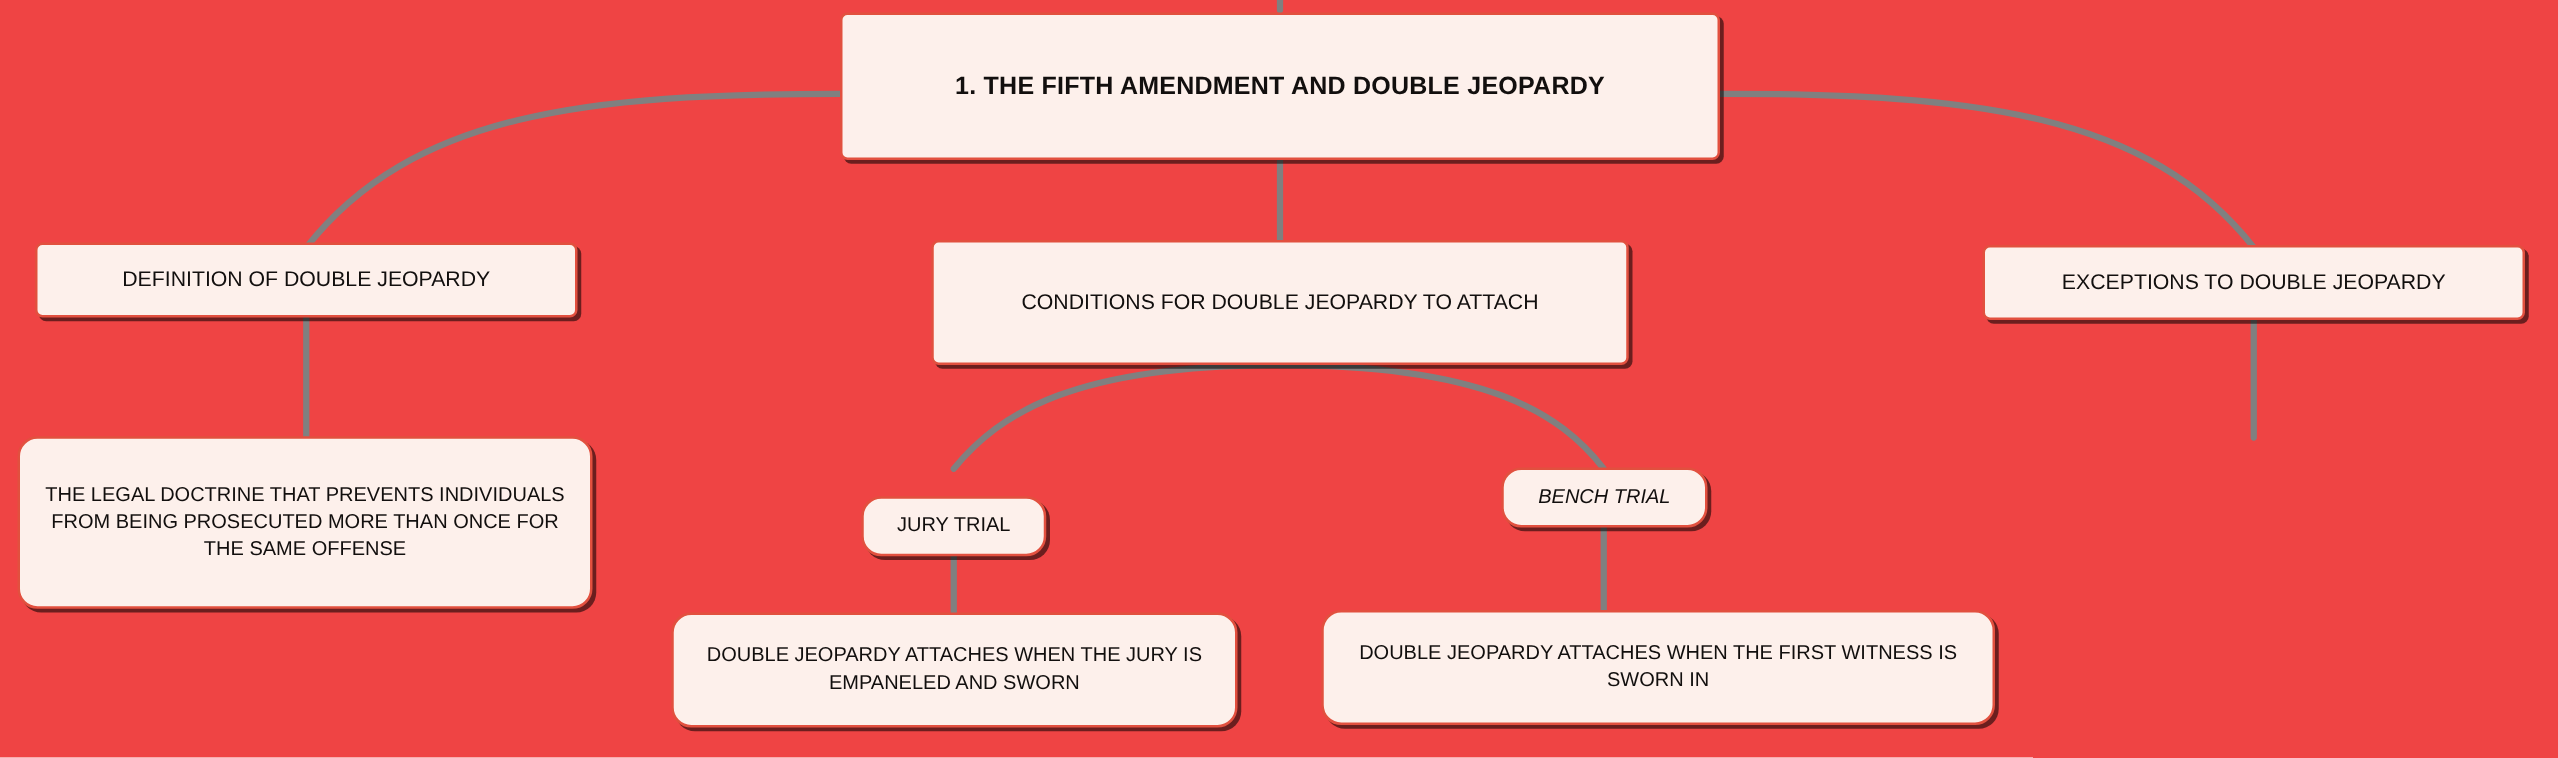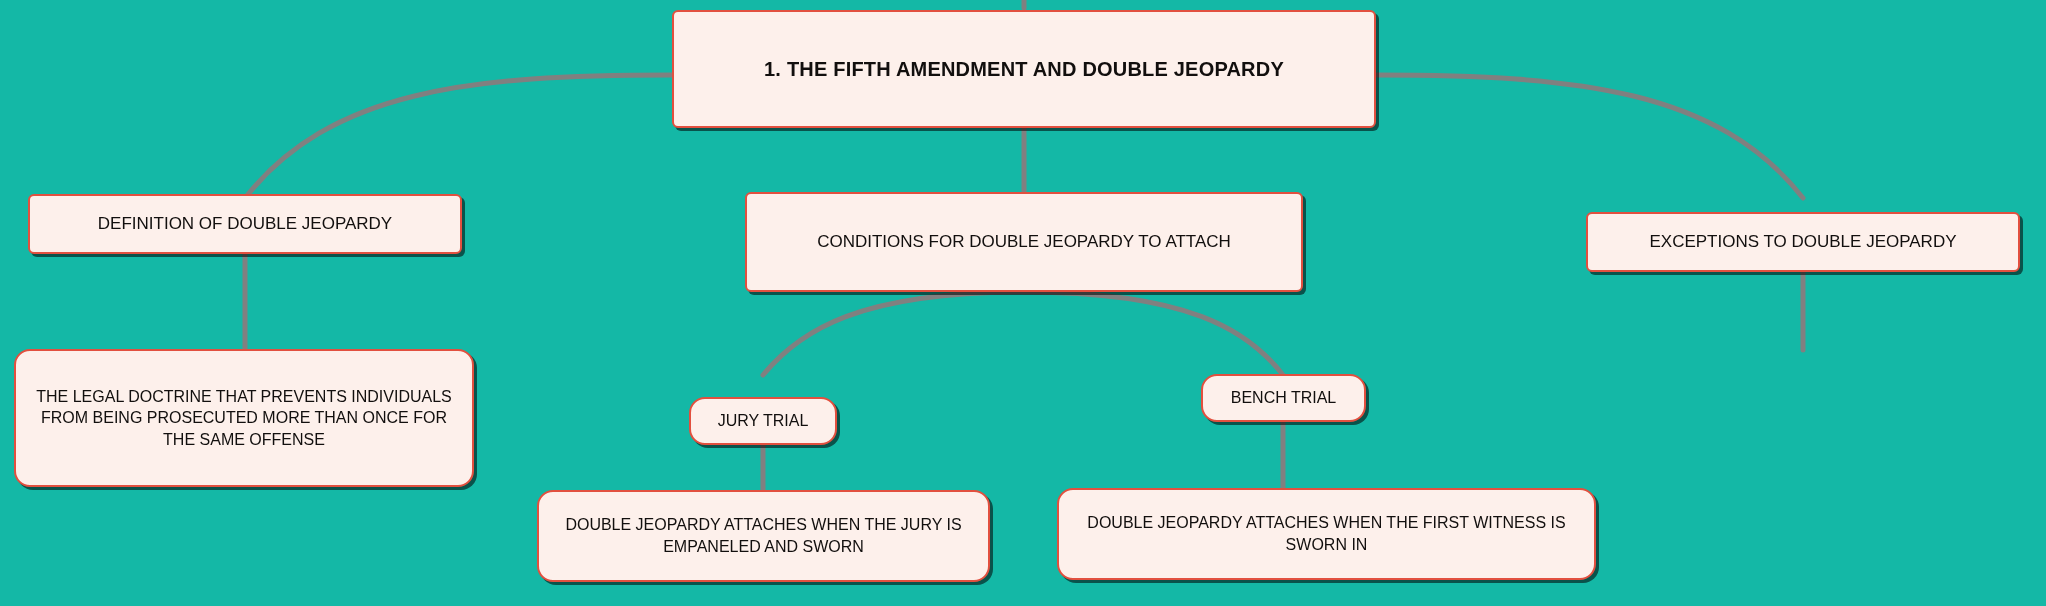--- a/index.html
+++ b/index.html
@@ -7,21 +7,21 @@
     padding: 0;
     background: #ffffff;
   }
   body {
     font-family: "Liberation Sans", sans-serif;
   }
   #stage {
     position: relative;
     width: 2046px;
     height: 606px;
-    background: #14b8a6;
+    background: #ef4444;
     overflow: hidden;
   }
   svg.connectors {
     position: absolute;
     left: 0;
     top: 0;
     width: 2046px;
     height: 606px;
     pointer-events: none;
   }
@@ -106,26 +106,26 @@
   </div>
 
   <div class="node leaf" style="left:689px; top:374px; width:148px; height:48px;margin-top:23px;">
     <span class="label">JURY TRIAL</span>
   </div>
 
   <div class="node leaf" style="left:537px; top:490px; width:453px; height:92px;">
     <span class="label">DOUBLE JEOPARDY ATTACHES WHEN THE JURY IS EMPANELED AND SWORN</span>
   </div>
 
-  <div class="node leaf" style="left:1201px; top:374px; width:165px; height:48px;">
+  <div class="node leaf" style="left:1201px; top:374px; width:165px; height:48px;font-style:italic;">
     <span class="label">BENCH TRIAL</span>
   </div>
 
   <div class="node leaf" style="left:1057px; top:488px; width:539px; height:92px;">
     <span class="label">DOUBLE JEOPARDY ATTACHES WHEN THE FIRST WITNESS IS SWORN IN</span>
   </div>
 
-  <div class="node branch" style="left:1586px; top:212px; width:434px; height:60px;">
+  <div class="node branch" style="left:1586px; top:196px; width:434px; height:60px;">
     <span class="label">EXCEPTIONS TO DOUBLE JEOPARDY</span>
   </div>
 
 
 </div>
 
 </body></html>

